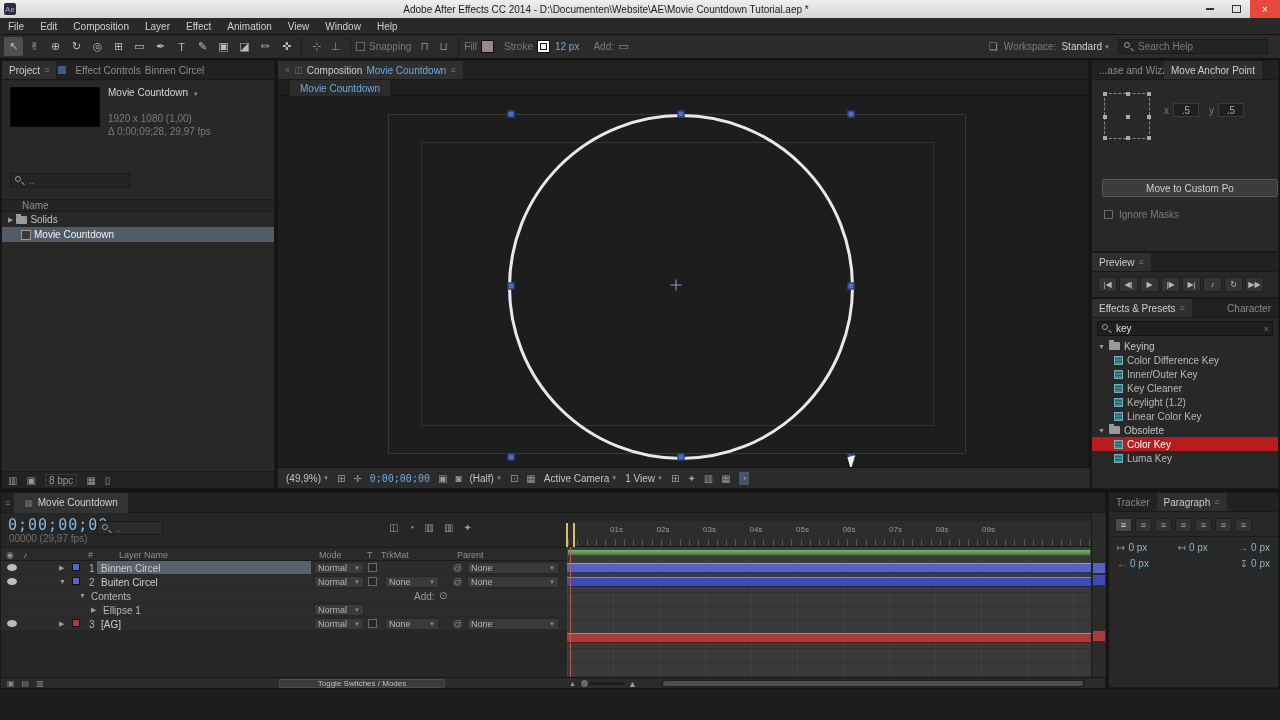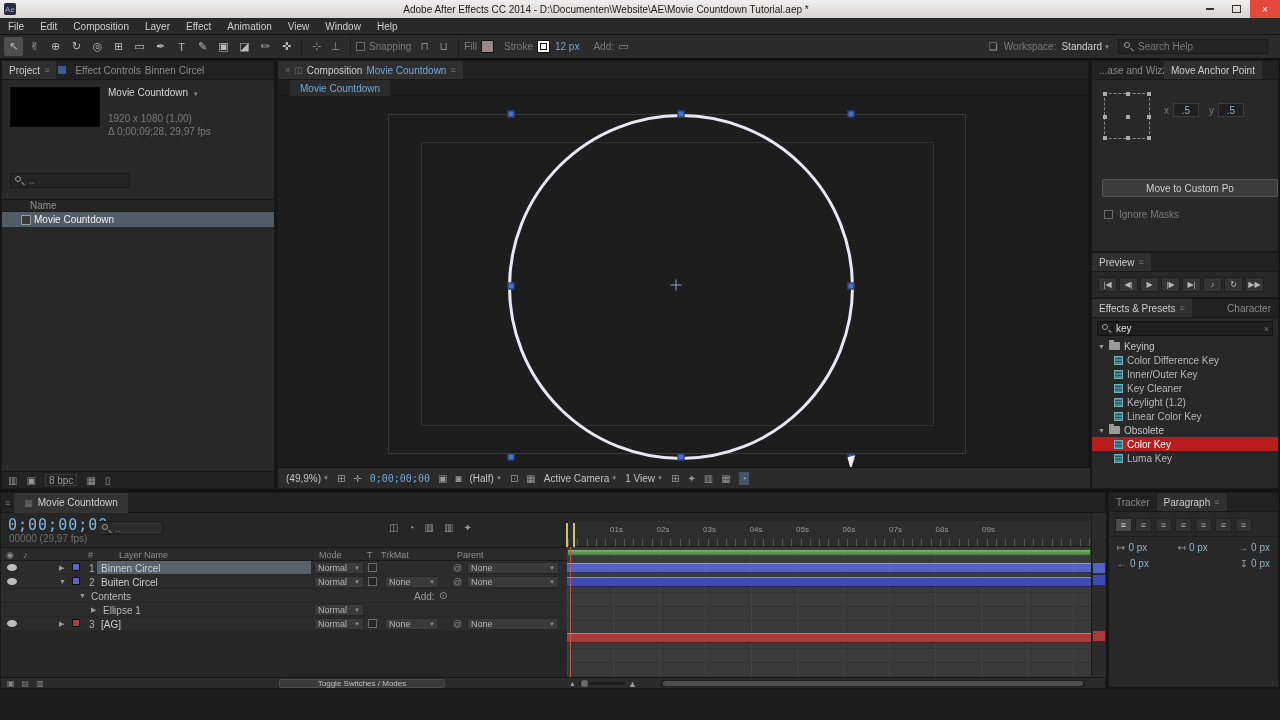--- a/index.html
+++ b/index.html
@@ -37,21 +37,21 @@
 #toolbar{left:0;top:35px;width:1280px;height:24px;background:#2b2b2b;display:flex;align-items:center;border-bottom:1px solid #0f0f0f;padding:0 4px}
 .tool{width:19px;height:19px;display:flex;align-items:center;justify-content:center;color:#b9b9b9;font-size:11px;border-radius:2px;flex:none}
 .tool.active{background:#4f4f4f}
 .tsep{width:1px;height:16px;background:#1c1c1c;margin:0 5px;flex:none}
 .swatch{width:13px;height:13px;border:1px solid #0e0e0e;flex:none}
 #ws-search{width:150px;height:15px;border:1px solid #1a1a1a;background:#242424;display:flex;align-items:center;gap:4px;padding:0 4px;margin:0 8px}
 
 #project{left:1px;top:60px;width:274px;height:429px}
 #pj-thumb{width:90px;height:40px;background:#000;border:1px solid #0a0a0a;flex:none}
 #pj-search{position:absolute;left:8px;top:112px;width:120px;height:15px;border:1px solid #1a1a1a;background:#242424;display:flex;align-items:center;gap:4px;padding:0 3px}
-#pj-namehead{position:absolute;left:0;top:138px;width:272px;height:13px;background:#242424;border-top:1px solid #191919;border-bottom:1px solid #191919;display:flex;align-items:center;padding-left:28px;color:#8f8f8f}
+#pj-namehead{position:absolute;left:0;top:138px;width:272px;height:13px;background:#242424;border-top:1px solid #191919;border-bottom:1px solid #191919;display:flex;align-items:center;padding-left:20px;color:#8f8f8f}
 #project-item-list{position:absolute;left:0;top:151px;width:272px}
 .pj-row{height:15px;display:flex;align-items:center;padding-left:6px;gap:3px;color:#c3c3c3}
 .pj-row.on{background:#515c66;color:#f0f0f0}
 .foldico{width:11px;height:8px;background:#9a9a9a;position:relative;border-radius:1px;flex:none}
 .foldico::before{content:"";position:absolute;left:0;top:-2px;width:5px;height:2px;background:#9a9a9a}
 .compic{width:10px;height:10px;border:1px solid #9a9a9a;background:#3a3a3a;flex:none}
 #pj-bottom{position:absolute;left:0;bottom:0;width:272px;height:17px;background:#232323;border-top:1px solid #191919;display:flex;align-items:center;gap:9px;padding:0 6px}
 #pj-bpc{border:1px solid #3a3a3a;padding:0 3px;height:12px;line-height:11px;color:#9a9a9a}
 
 #comp{left:277px;top:60px;width:812px;height:429px;background:#232323}
@@ -231,20 +231,25 @@
     <span class="mag">
         <i></i>
         <b></b>
       </span>
     <span class="dim">..</span>
   </div>
   <div id="pj-namehead">
     <span>Name</span>
   </div>
   <div id="project-item-list">
+      <div class="pj-row">
+        <span class="tw">▶</span>
+        <span class="foldico"></span>
+        <span>Solids</span>
+      </div>
       <div class="pj-row on">
         <span style="width:10px"></span>
         <span class="compic"></span>
         <span>Movie Countdown</span>
       </div>
     </div>
   <div id="pj-bottom">
     <span class="g">▥</span>
     <span class="g">▣</span>
     <span id="pj-bpc">8 bpc</span>

